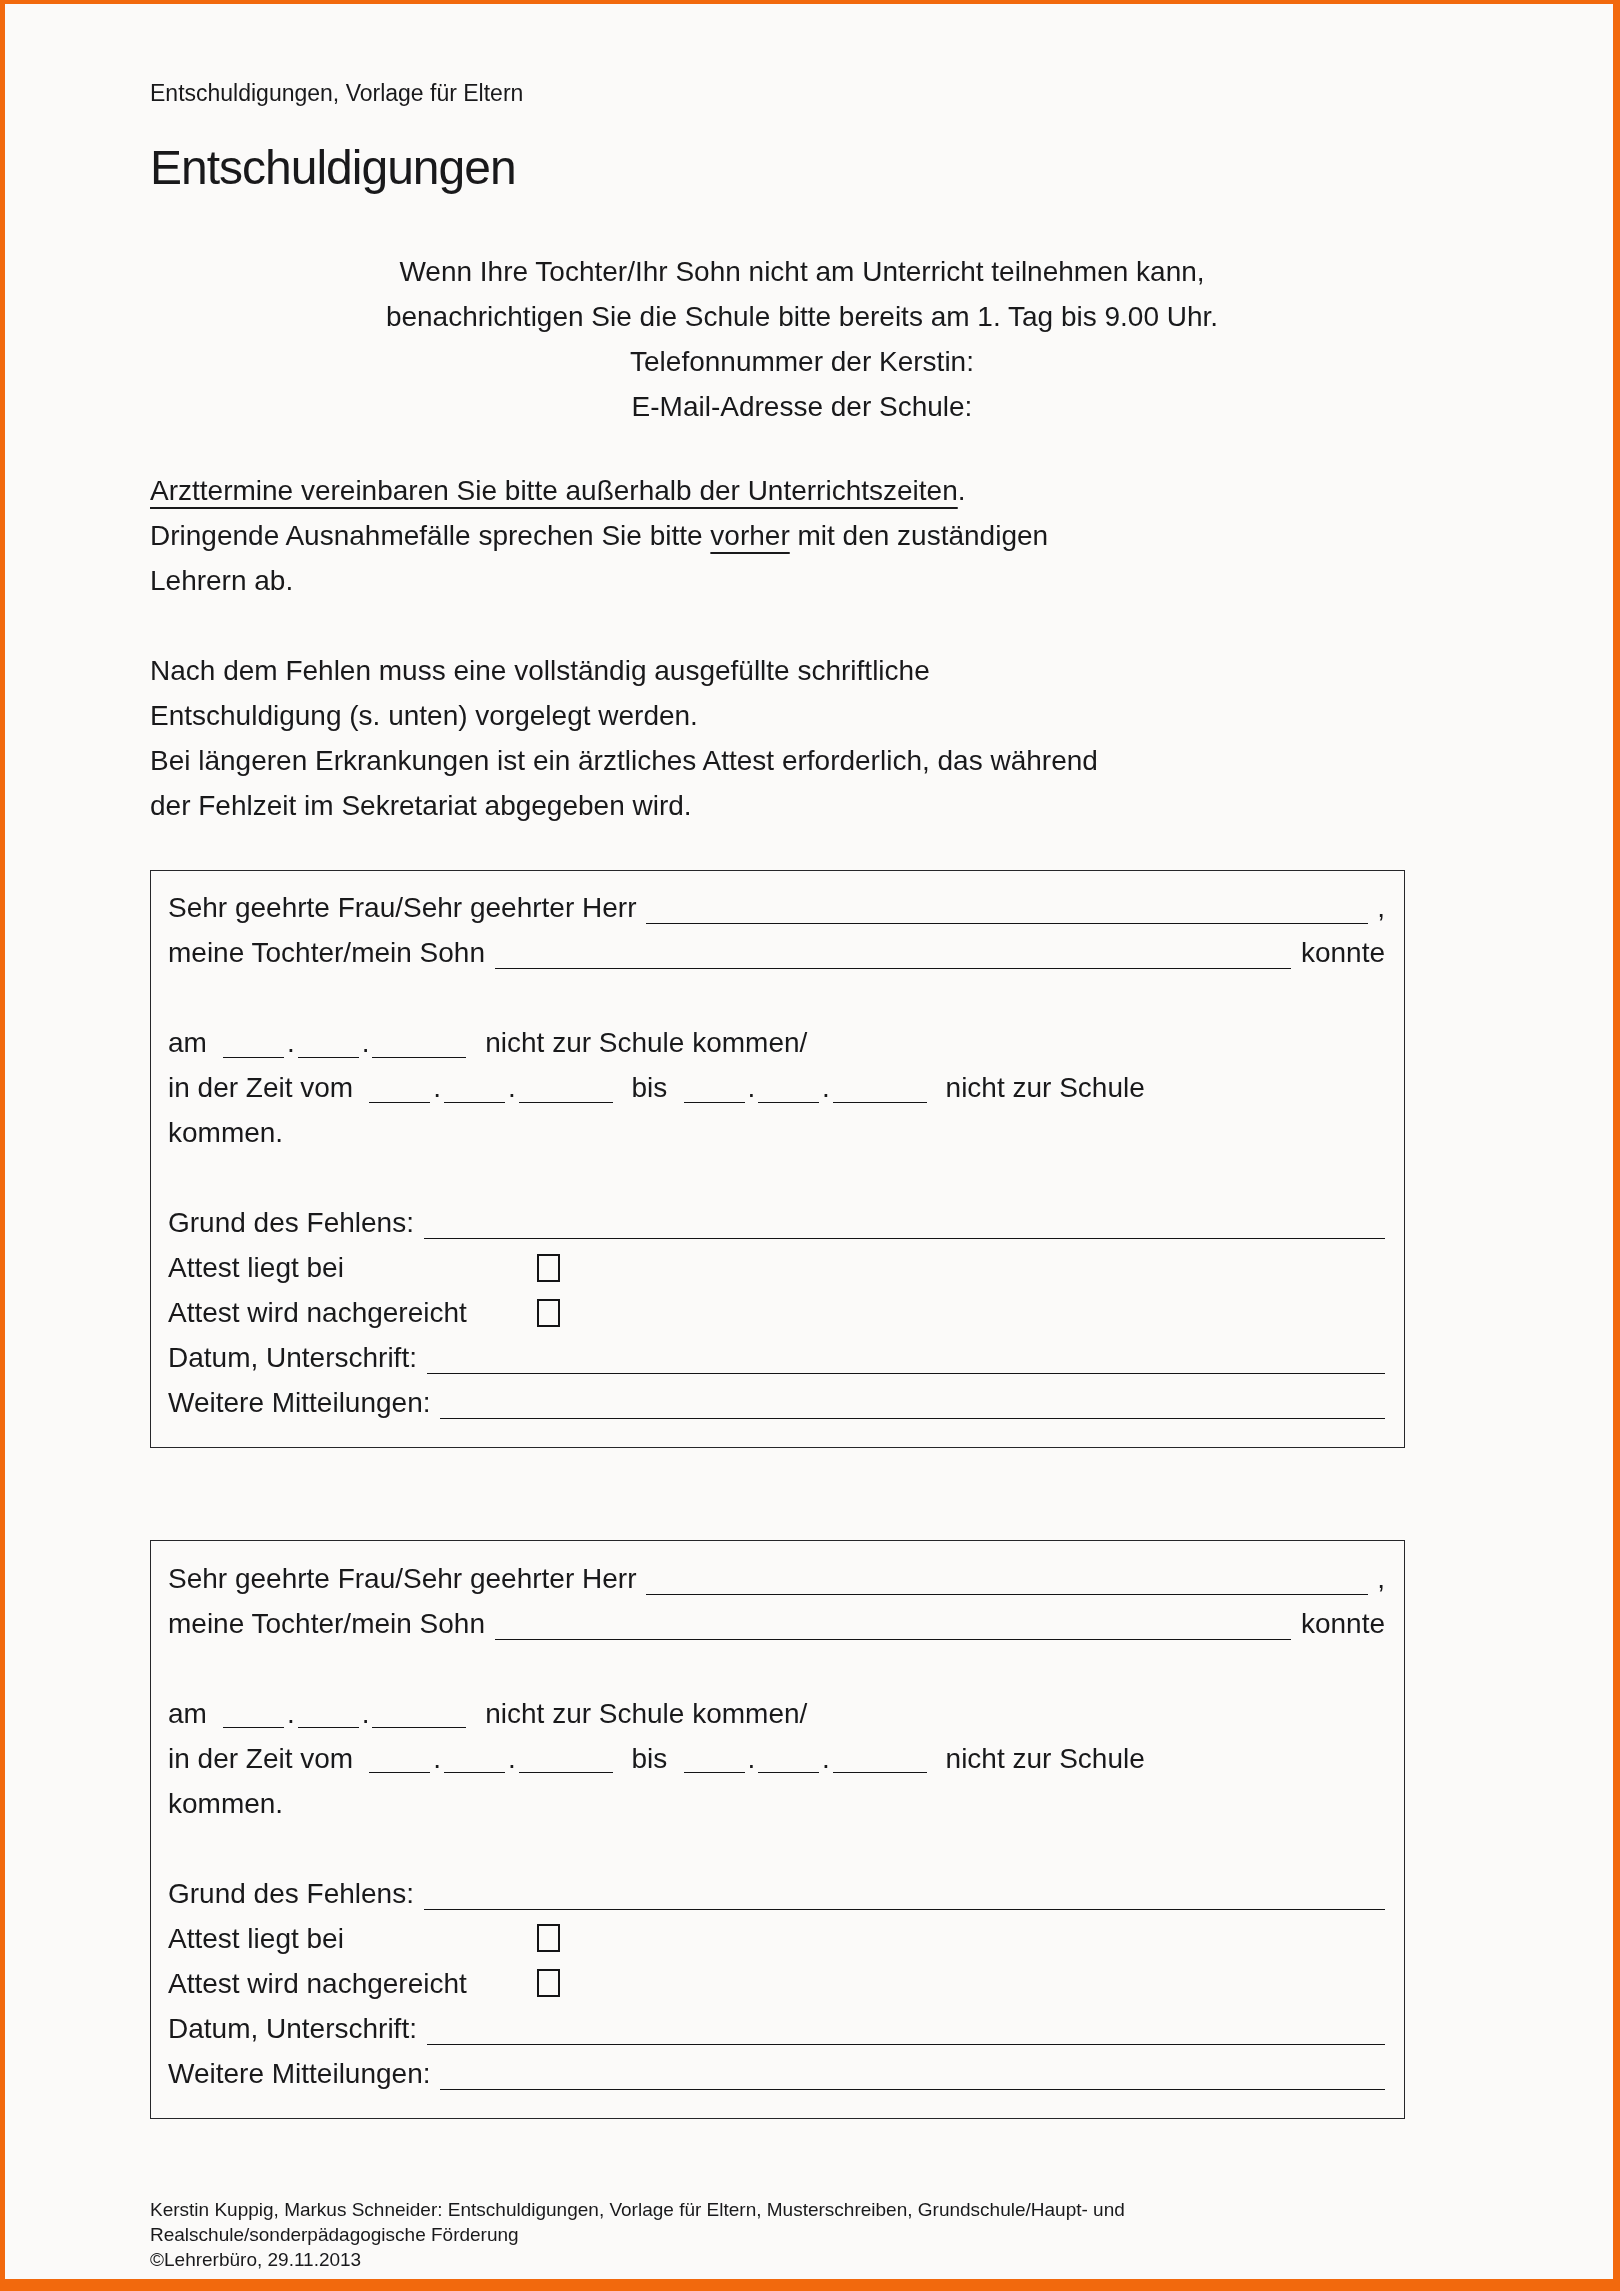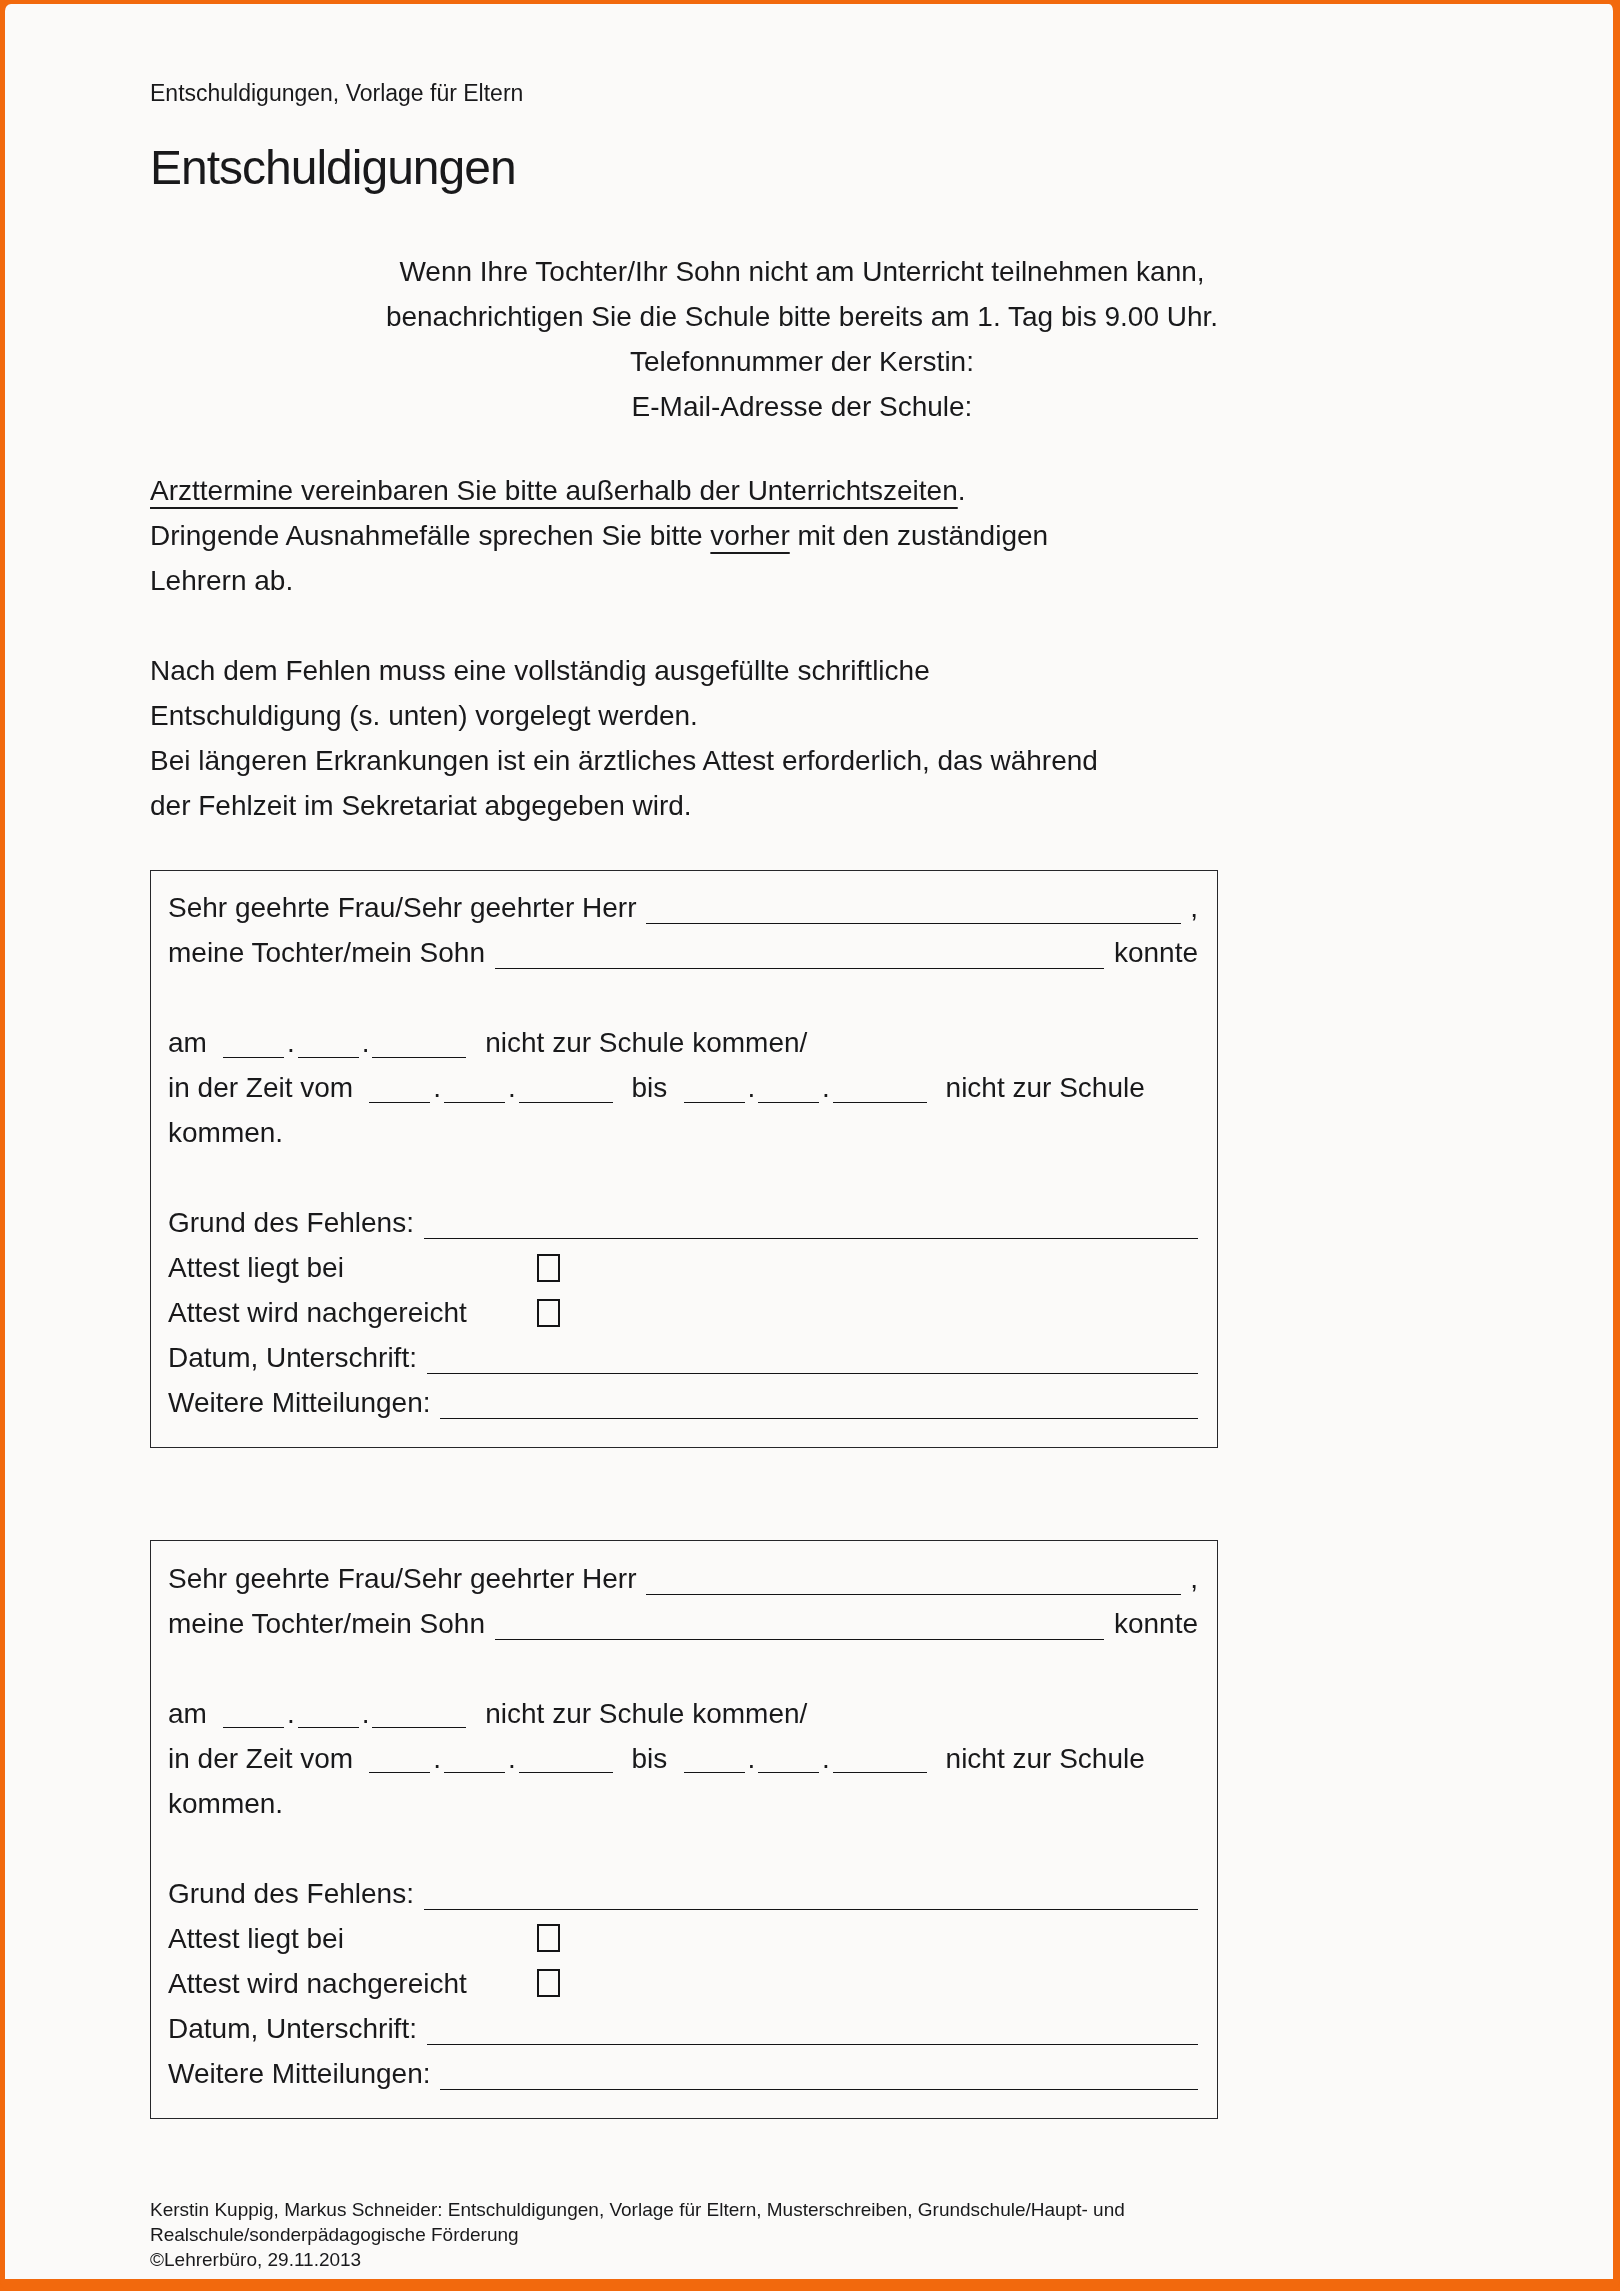--- a/index.html
+++ b/index.html
@@ -12,21 +12,20 @@
   }
   .page{
     box-sizing:border-box;
     width:1620px;height:2291px;
     border-top:4.8px solid #F2690D;
     border-right:7.6px solid #F2690D;
     border-bottom:12.4px solid #F2690D;
     border-left:5.7px solid #F2690D;
     background:#FBFAF9;
     position:relative;
-    border-radius:11px;
   }
   .content{
     margin-left:145px;
     width:1304px;
   }
   .doc-header{
     padding-top:75px;
     font-size:23px;
     line-height:29px;
   }
@@ -43,21 +42,21 @@
   .para2{margin-top:45px;}
   .para3{margin-top:39px;}
   .u{
     text-decoration:underline;
     text-decoration-thickness:2.4px;
     text-underline-offset:6.7px;
   }
   .formbox{
     box-sizing:border-box;
     border:1.9px solid #26262A;
-    width:1068px;
+    width:1255px;
     padding:14.3px 19px 22px 17px;
     font-size:28px;
     line-height:45px;
     background:transparent;
   }
   .box1{margin-top:42px;}
   .box2{margin-top:92px;}
   .row{display:flex;align-items:flex-start;}
   .fill-blank{
     flex:1 1 auto;

